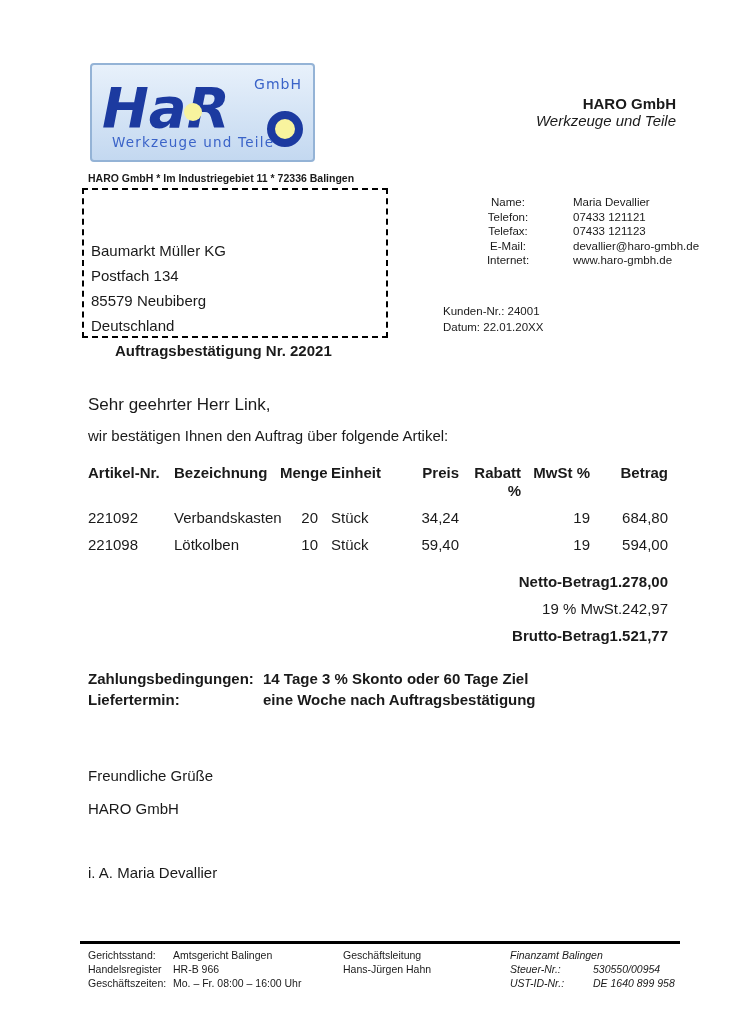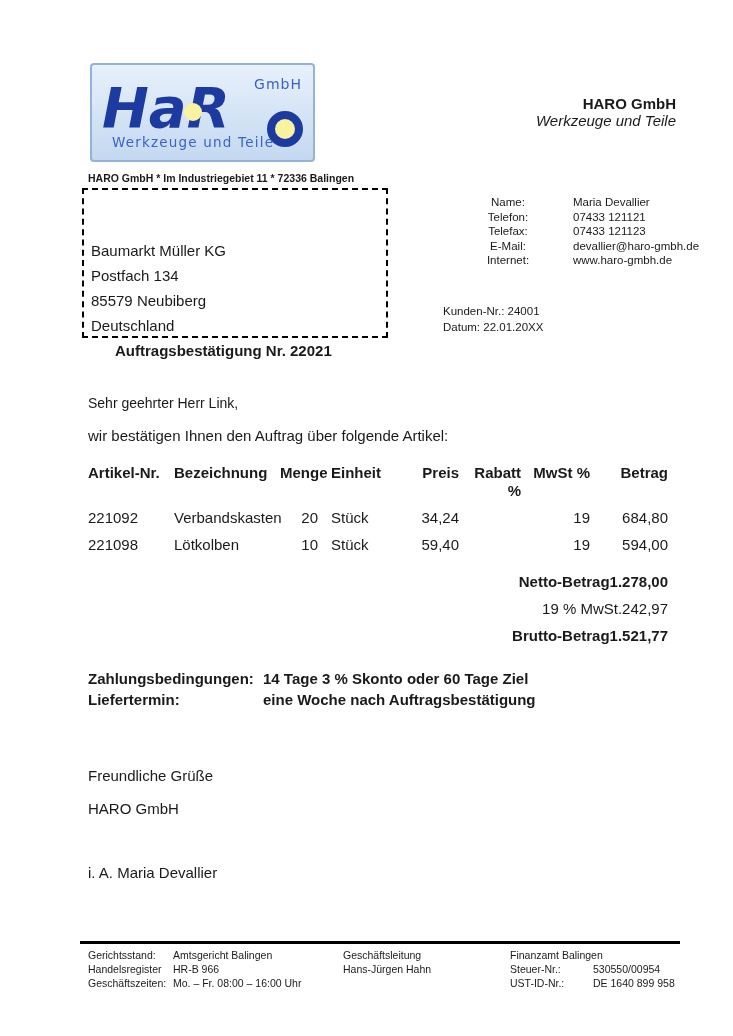--- a/index.html
+++ b/index.html
@@ -22,21 +22,21 @@
   .addr-lines { position:absolute; left:7px; top:48px; font-size:15px; line-height:25px; }
 
   
   .contact { position:absolute; left:443px; top:195px; font-size:11.5px; line-height:14.5px;text-align:center; }
   .c-row { display:flex; }
   .c-label { width:130px; }
   .meta { position:absolute; left:443px; top:304px; font-size:11.5px; line-height:15.5px; }
 
   
   .doc-title { position:absolute; left:88px; top:342px; font-size:15px; font-weight:bold;margin-left:27px; }
-  .salutation { position:absolute; left:88px; top:395px; font-size:14px; }
+  .salutation { position:absolute; left:88px; top:395px; font-size:17px; }
   .intro { position:absolute; left:88px; top:427px; font-size:15px; }
 
   
   .items { position:absolute; left:88px; top:464px; width:580px; display:grid;
            grid-template-columns:86px 106px 38px 74px 67px 62px 69px 78px;
            font-size:15px; line-height:18px; row-gap:9px; }
   .items .h { font-weight:bold; }
   .items .r { text-align:right; }
   .items .pl { padding-left:13px; }
 
@@ -55,21 +55,21 @@
   .company-sign { position:absolute; left:88px; top:800px; font-size:15px; }
   .signature { position:absolute; left:88px; top:864px; font-size:15px; }
 
   
   .footer-rule { position:absolute; left:80px; top:941px; width:600px; height:3px; background:#000; }
   .footer { font-size:10.5px; line-height:14px; }
   .f-col1 { position:absolute; left:88px; top:948px; }
   .f-col1 .f-row { display:flex; }
   .f-col1 .f-label { width:85px; }
   .f-col2 { position:absolute; left:343px; top:948px; }
-  .f-col3 { position:absolute; left:510px; top:948px; width:180px; }
+  .f-col3 { position:absolute; left:510px; top:948px; width:180px;font-style:italic; }
   .f-col3 .f-row { display:flex; }
   .f-col3 .f-label { width:83px; }
 </style>
 </head>
 <body>
 
 <div class="page">
 
   <svg class="logo-svg" width="225" height="99" viewBox="0 0 225 99">
     <defs>

